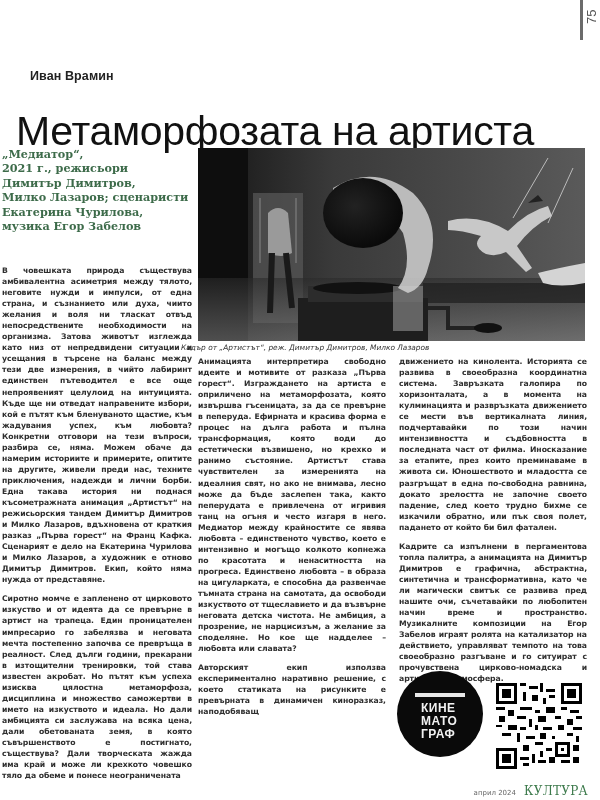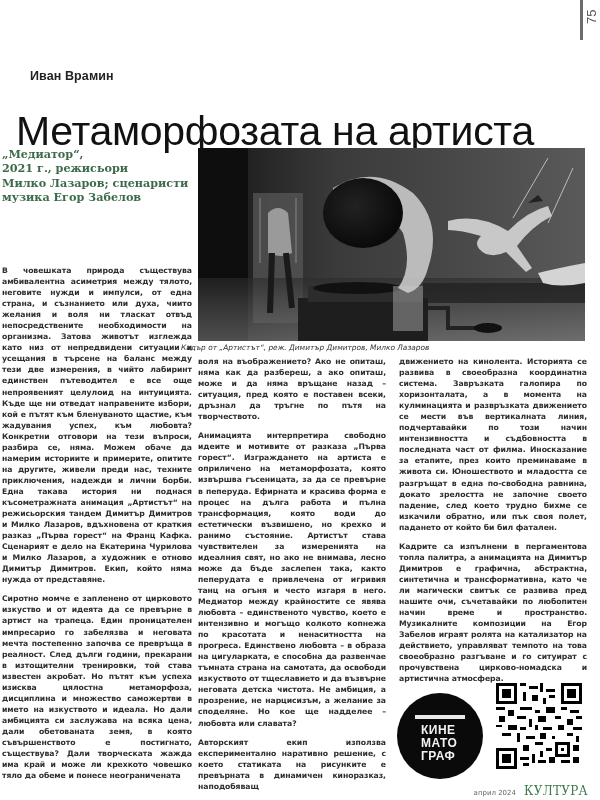--- a/index.html
+++ b/index.html
@@ -108,21 +108,21 @@
     .col p {
       margin: 0 0 8px 0;
       font-weight: bold;
     }
     .col1 { left: 2px; top: 265px; width: 190px; }
     .col2 { left: 198px; top: 356px; width: 188px; }
     .col3 { left: 399px; top: 356px; width: 188px; }
     .logo {
       position: absolute;
       left: 397px;
-      top: 693px;
+      top: 671px;
       width: 86px;
       height: 86px;
       border-radius: 50%;
       background: #0a0a0a;
     }
     .logo-bar {
       position: absolute;
       left: 18px;
       top: 22px;
       width: 50px;
@@ -179,21 +179,23 @@
   <div class="page-num">75</div>
 </div>
 
 <div class="author">Иван Врамин</div>
 
 <h1 class="title" style="margin:16px;">Метаморфозата на артиста</h1>
 
 <div class="lead">
   <div>„Медиатор“,</div>
   <div>2021 г., режисьори</div>
+  <div>Димитър Димитров,</div>
   <div>Милко Лазаров; сценаристи</div>
+  <div>Екатерина Чурилова,</div>
   <div>музика Егор Забелов</div>
 </div>
 
 <div class="figure">
   <svg width="387" height="193" viewBox="0 0 387 193">
     <defs>
       <linearGradient id="bg" x1="0" y1="0" x2="1" y2="0">
         <stop offset="0" stop-color="#141414"></stop>
         <stop offset="0.35" stop-color="#3a3a3a"></stop>
         <stop offset="0.7" stop-color="#4a4a4a"></stop>
@@ -239,21 +241,20 @@
 </div>
 
 <div class="caption">Кадър от „Артистът“, реж. Димитър Димитров, Милко Лазаров</div>
 
 <div class="col col1">
   <p>В човешката природа съществува амбивалентна асиметрия между тялото, неговите нужди и импулси, от една страна, и съзнанието или духа, чиито желания и воля ни тласкат отвъд непосредствените необходимости на организма. Затова животът изглежда като низ от непредвидени ситуации и усещания в търсене на баланс между тези две измерения, в чийто лабиринт единствен пътеводител е все още непроявеният целулоид на интуицията. Къде ще ни отведат направените избори, кой е пътят към бленуваното щастие, към жадувания успех, към любовта? Конкретни отговори на тези въпроси, разбира се, няма. Можем обаче да намерим историите и примерите, опитите на другите, живели преди нас, техните приключения, надежди и лични борби. Една такава история ни поднася късометражната анимация „Артистът“ на режисьорския тандем Димитър Димитров и Милко Лазаров, вдъхновена от краткия разказ „Първа горест“ на Франц Кафка. Сценарият е дело на Екатерина Чурилова и Милко Лазаров, а художник е отново Димитър Димитров. Екип, който няма нужда от представяне.</p>
   <p>Сиротно момче е запленено от цирковото изкуство и от идеята да се превърне в артист на трапеца. Един проницателен импресарио го забелязва и неговата мечта постепенно започва се превръща в реалност. След дълги години, прекарани в изтощителни тренировки, той става известен акробат. Но пътят към успеха изисква цялостна метаморфоза, дисциплина и множество саможертви в името на изкуството и идеала. Но дали амбицията си заслужава на всяка цена, дали обетованата земя, в която съвършенството е постигнато, съществува? Дали творческата жажда има край и може ли крехкото човешко тяло да обеме и понесе неограничената</p>
 </div>
 
 <div class="col col2">
-  <p>воля на въображението? Ако не опиташ, няма как да разбереш, а ако опиташ, може и да няма връщане назад – ситуация, пред която е поставен всеки, дръзнал да тръгне по пътя на творчеството.</p>
   <p>Анимацията интерпретира свободно идеите и мотивите от разказа „Първа горест“. Изграждането на артиста е оприличено на метаморфозата, която извършва гъсеницата, за да се превърне в пеперуда. Ефирната и красива форма е процес на дълга работа и пълна трансформация, която води до естетически възвишено, но крехко и ранимо състояние. Артистът става чувствителен за измеренията на идеалния свят, но ако не внимава, лесно може да бъде заслепен така, както пеперудата е привлечена от игривия танц на огъня и често изгаря в него. Медиатор между крайностите се явява любовта – единственото чувство, което е интензивно и могъщо колкото копнежа по красотата и ненаситността на прогреса. Единствено любовта – в образа на цигуларката, е способна да развенчае тъмната страна на самотата, да освободи изкуството от тщеславието и да възвърне неговата детска чистота. Не амбиция, а прозрение, не нарцисизъм, а желание за споделяне. Но кое ще надделее – любовта или славата?</p>
   <p>Авторският екип използва експериментално наративно решение, с което статиката на рисунките е превърната в динамичен кинoразказ, наподобяващ</p>
 </div>
 
 <div class="col col3">
   <p>движението на кинолента. Историята се развива в своеобразна координатна система. Завръзката галопира по хоризонталата, а в момента на кулминацията и развръзката движението се мести във вертикалната линия, подчертавайки по този начин интензивността и съдбовността в последната част от филма. Иносказание за етапите, през които преминаваме в живота си. Юношеството и младостта се разгръщат в една по-свободна равнина, докато зрелостта не започне своето падение, след което трудно бихме се изкачили обратно, или пък своя полет, падането от който би бил фатален.</p>
   <p>Кадрите са изпълнени в пергаментова топла палитра, а анимацията на Димитър Димитров е графична, абстрактна, синтетична и трансформативна, като че ли магически свитък се развива пред нашите очи, съчетавайки по любопитен начин време и пространство. Музикалните композиции на Егор Забелов играят ролята на катализатор на действието, управляват темпото на това своеобразно разгъване и го ситуират с прочувствена цирково-номадска и артистична атмосфера.</p>
 </div>
 
 <div class="logo">

